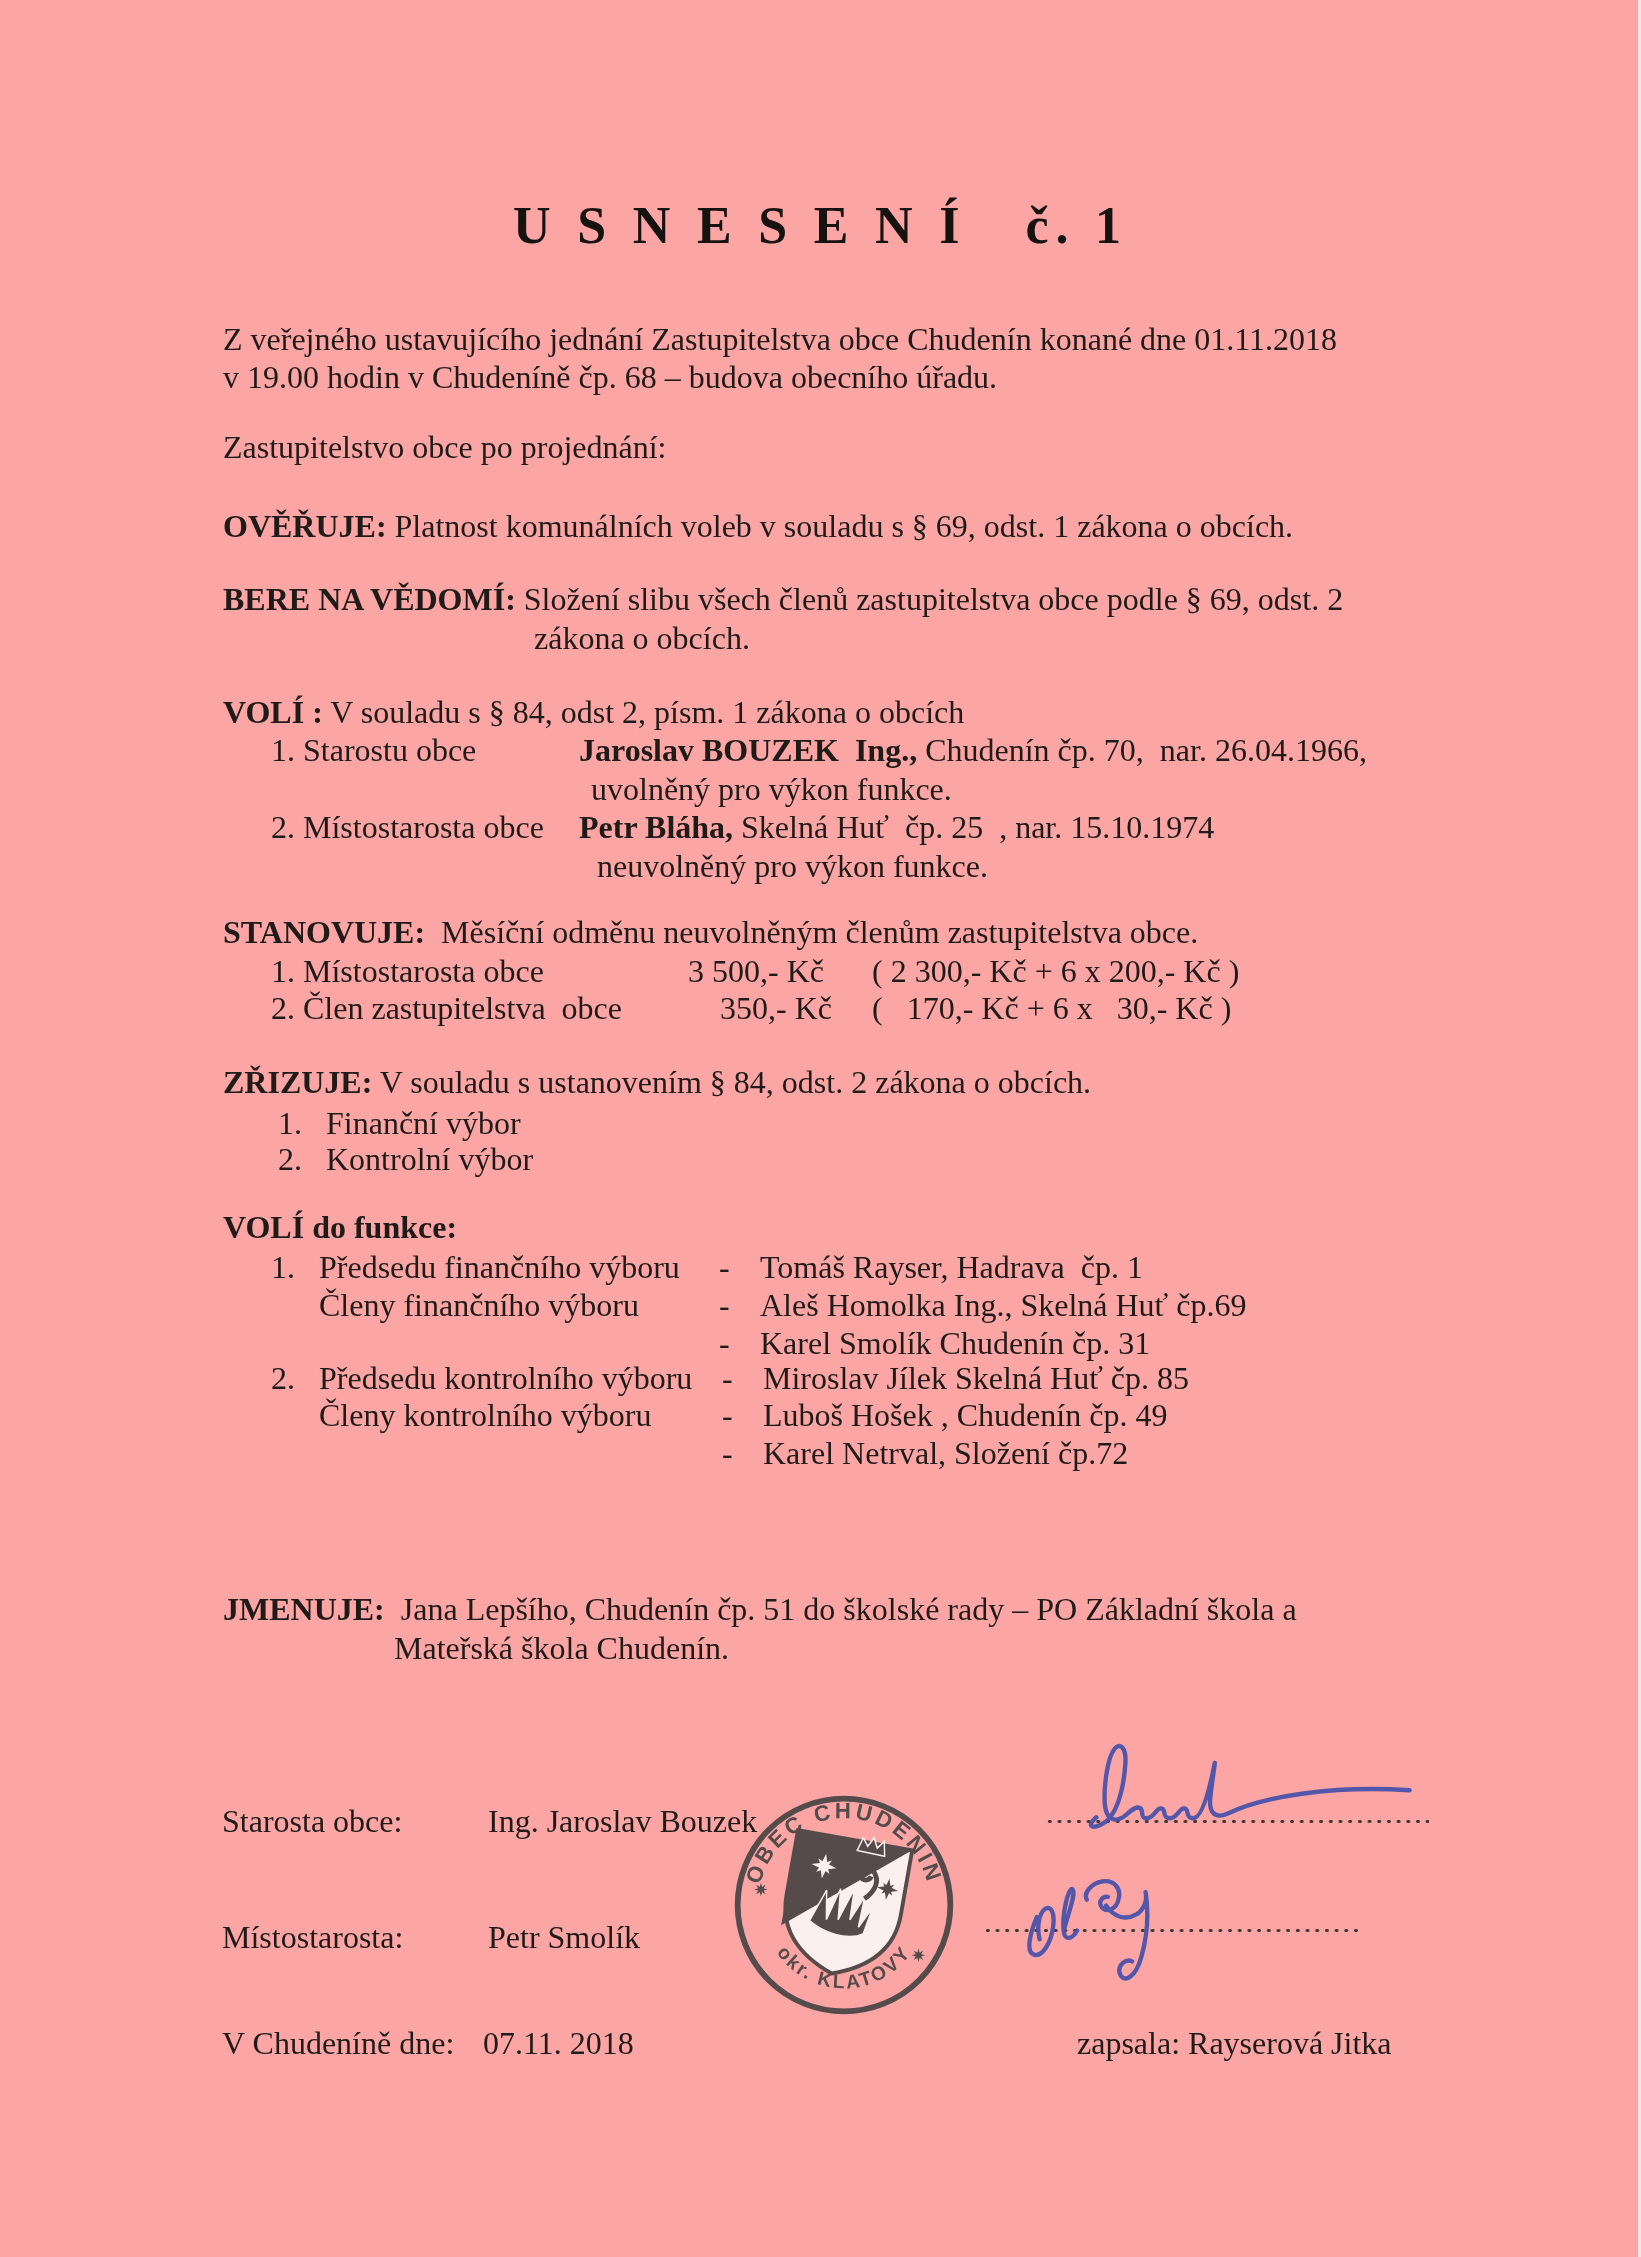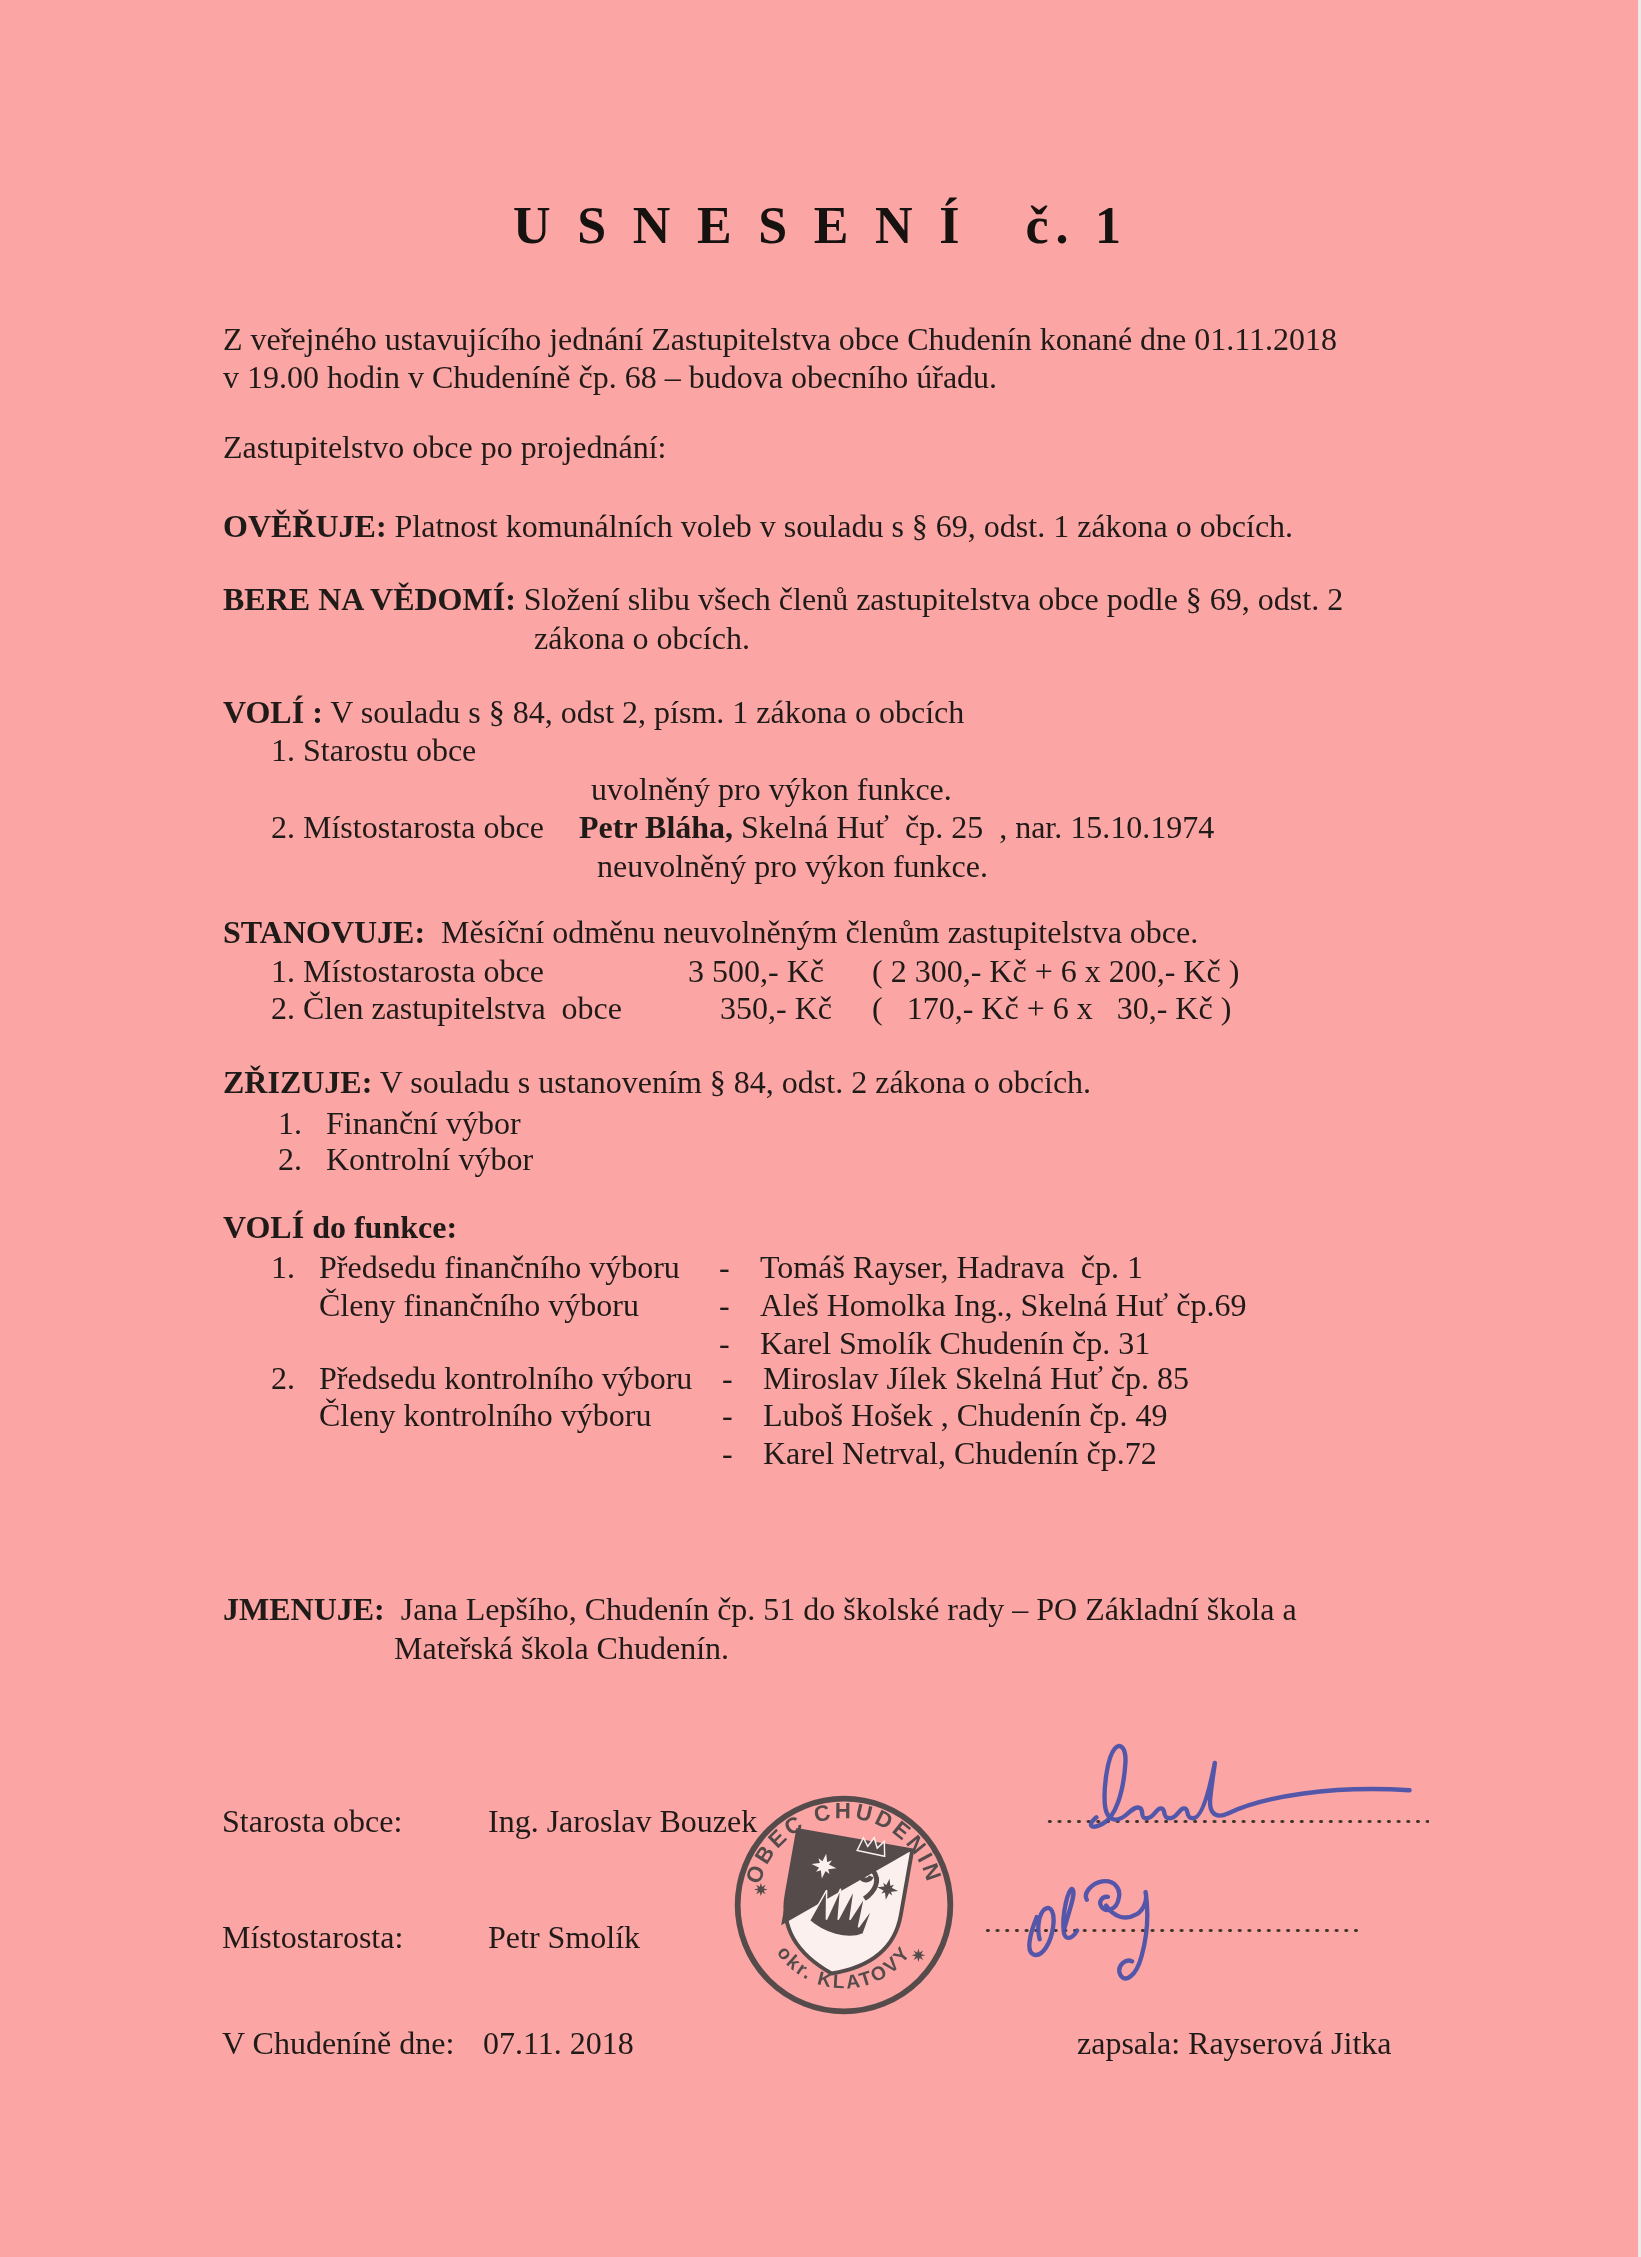--- a/index.html
+++ b/index.html
@@ -35,20 +35,21 @@
   <div class="abs" style="left:223px;top:357px">v 19.00 hodin v Chudeníně čp. 68 – budova obecního úřadu.</div>
   <div class="abs" style="left:223px;top:427px">Zastupitelstvo obce po projednání:</div>
 
   <div class="abs" style="left:223px;top:506px"><b class="b">OVĚŘUJE:</b><span> Platnost komunálních voleb v souladu s § 69, odst. 1 zákona o obcích.</span></div>
 
   <div class="abs" style="left:223px;top:579px"><b class="b">BERE NA VĚDOMÍ:</b><span> Složení slibu všech členů zastupitelstva obce podle § 69, odst. 2</span></div>
   <div class="abs" style="left:534px;top:618px">zákona o obcích.</div>
 
   <div class="abs" style="left:223px;top:692px"><b class="b">VOLÍ :</b><span> V souladu s § 84, odst 2, písm. 1 zákona o obcích</span></div>
   <div class="abs" style="left:271px;top:730px">1. Starostu obce</div>
+  <div class="abs" style="left:579px;top:730px"><b class="b">Jaroslav BOUZEK  Ing.,</b><span> Chudenín čp. 70,  nar. 26.04.1966,</span></div>
   <div class="abs" style="left:591px;top:769px">uvolněný pro výkon funkce.</div>
   <div class="abs" style="left:271px;top:807px">2. Místostarosta obce</div>
   <div class="abs" style="left:579px;top:807px"><b class="b">Petr Bláha,</b><span> Skelná Huť  čp. 25  , nar. 15.10.1974</span></div>
   <div class="abs" style="left:597px;top:846px">neuvolněný pro výkon funkce.</div>
 
   <div class="abs" style="left:223px;top:912px"><b class="b">STANOVUJE:</b><span>  Měsíční odměnu neuvolněným členům zastupitelstva obce.</span></div>
   <div class="abs" style="left:271px;top:951px">1. Místostarosta obce</div>
   <div class="abs" style="left:688px;top:951px">3 500,- Kč</div>
   <div class="abs" style="left:872px;top:951px">( 2 300,- Kč + 6 x 200,- Kč )</div>
   <div class="abs" style="left:271px;top:988px">2. Člen zastupitelstva  obce</div>
@@ -76,21 +77,21 @@
   <div class="abs" style="left:271px;top:1358px">2.</div>
   <div class="abs" style="left:319px;top:1358px">Předsedu kontrolního výboru</div>
   <div class="abs" style="left:722px;top:1358px">-</div>
   <div class="abs" style="left:763px;top:1358px">Miroslav Jílek Skelná Huť čp. 85</div>
 
   <div class="abs" style="left:319px;top:1395px">Členy kontrolního výboru</div>
   <div class="abs" style="left:722px;top:1395px">-</div>
   <div class="abs" style="left:763px;top:1395px">Luboš Hošek , Chudenín čp. 49</div>
 
   <div class="abs" style="left:722px;top:1433px">-</div>
-  <div class="abs" style="left:763px;top:1433px">Karel Netrval, Chudenín čp.72</div>
+  <div class="abs" style="left:763px;top:1433px">Karel Netrval, Složení čp.72</div>
 
 
   <div class="abs" style="left:223px;top:1589px"><b class="b">JMENUJE:</b><span>  Jana Lepšího, Chudenín čp. 51 do školské rady – PO Základní škola a</span></div>
   <div class="abs" style="left:394px;top:1628px">Mateřská škola Chudenín.</div>
 
   <div class="abs" style="left:222px;top:1801px">Starosta obce:</div>
   <div class="abs" style="left:488px;top:1801px">Ing. Jaroslav Bouzek</div>
   <div class="abs" style="left:222px;top:1917px">Místostarosta:</div>
   <div class="abs" style="left:488px;top:1917px">Petr Smolík</div>
   <div class="abs" style="left:222px;top:2023px">V Chudeníně dne:</div>

